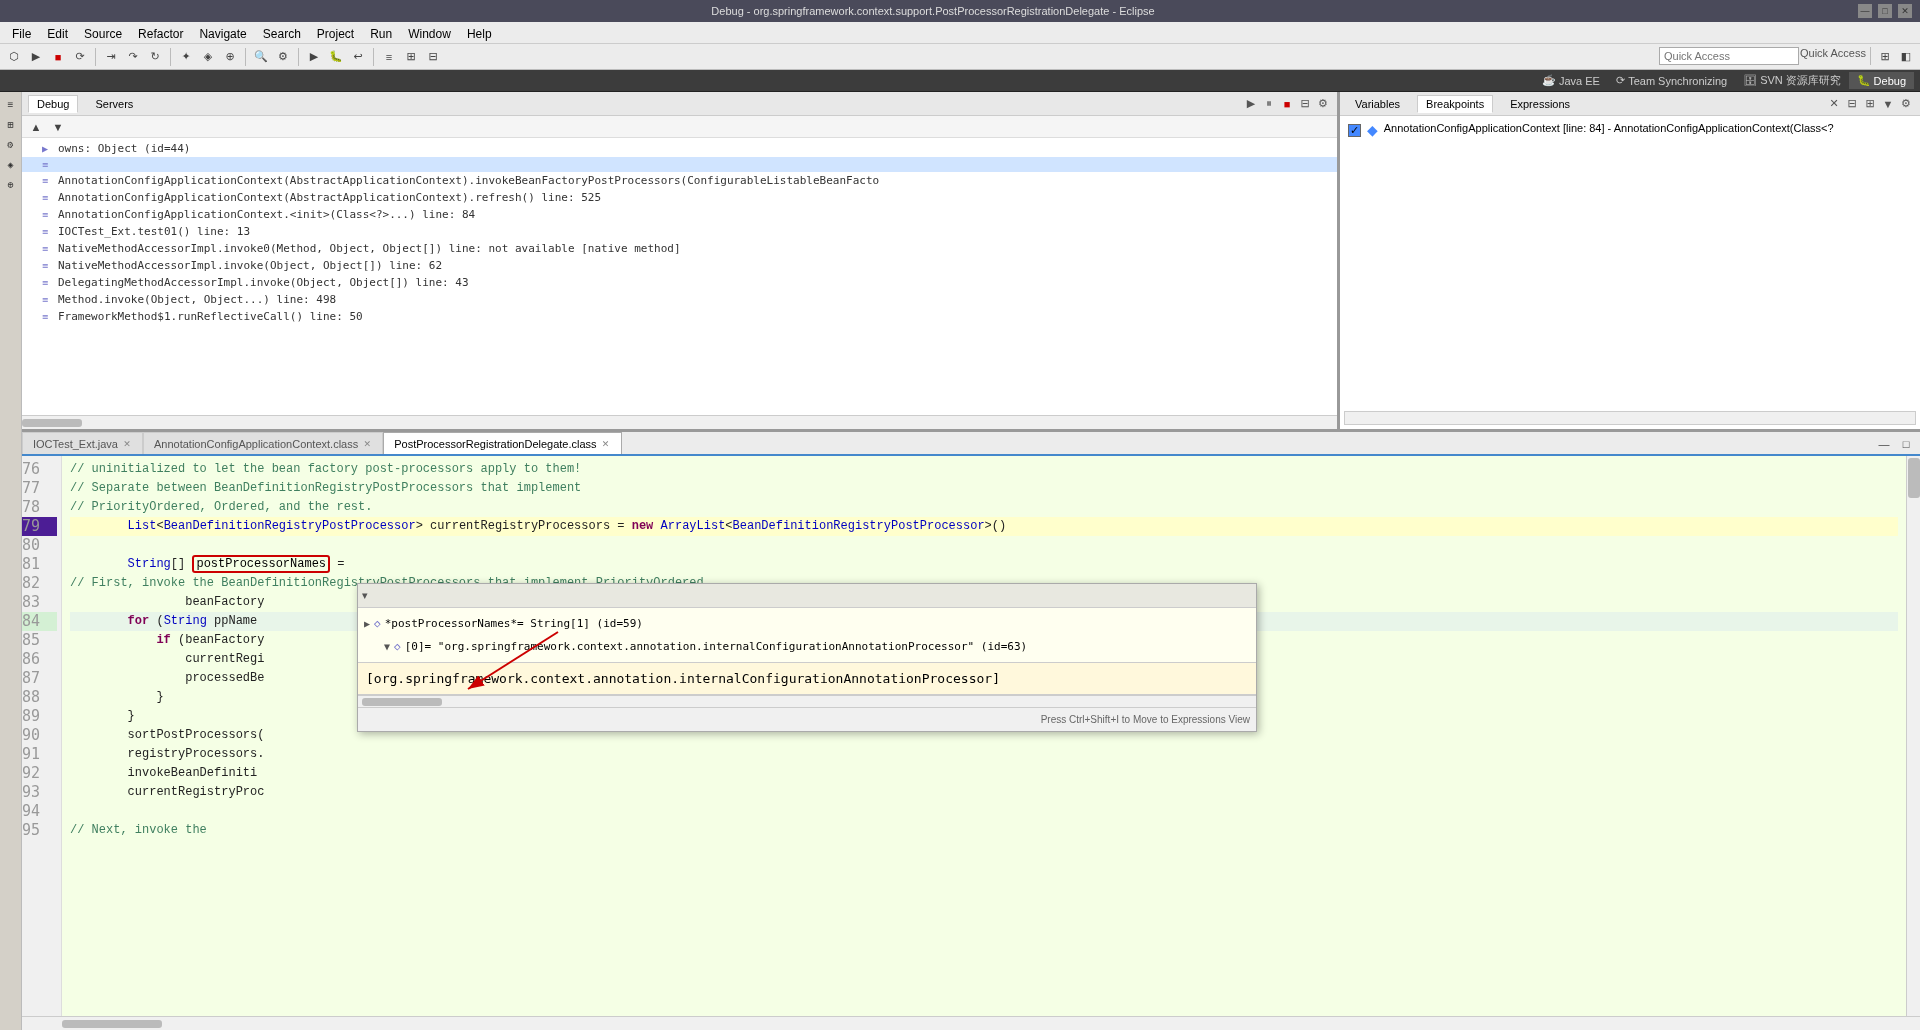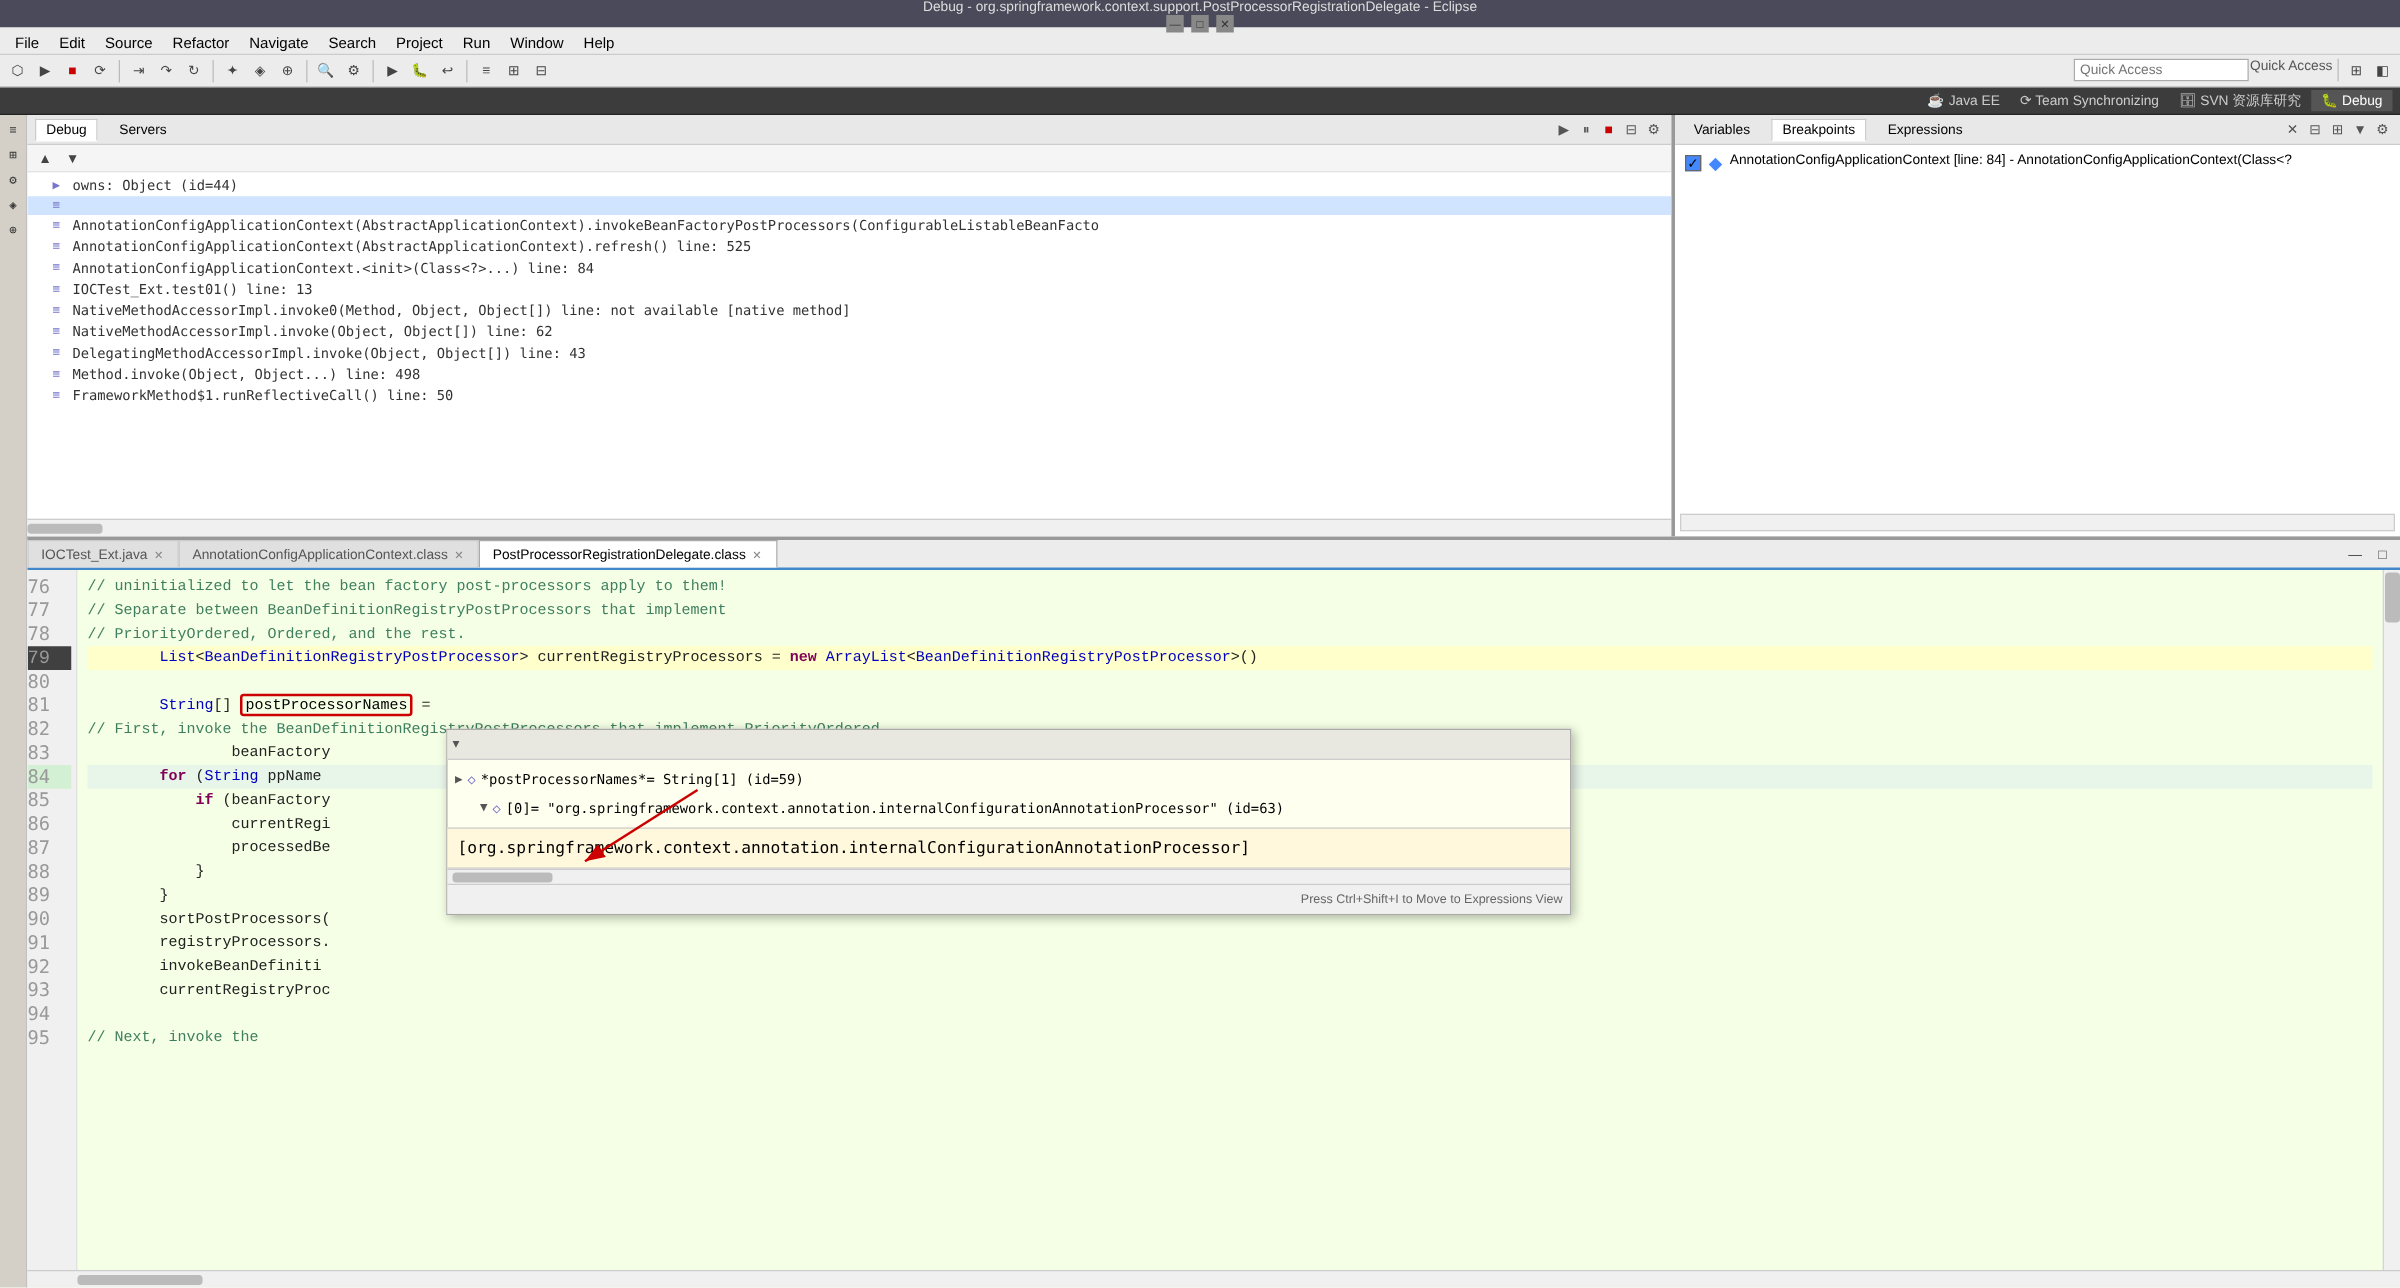--- a/index.html
+++ b/index.html
@@ -15,21 +15,20 @@
     
     #title-bar {
       background: #4a4a5a;
       color: #ddd;
       height: 22px;
       display: flex;
       align-items: center;
       padding: 0 8px;
       justify-content: space-between;
       font-size: 11px;
-      flex-direction: column;
     }
     #title-bar .window-controls { display: flex; gap: 6px; }
     #title-bar .win-btn {
       width: 14px; height: 14px;
       background: #888; border: none; cursor: pointer;
       font-size: 9px; color: #333; display: flex; align-items: center; justify-content: center;
     }
 
     
     #menu-bar {
@@ -638,21 +637,21 @@
           <button class="tb-btn">—</button>
           <button class="tb-btn">□</button>
         </div>
       </div>
 
       <div id="editor-content">
         <div id="line-numbers">
           <div>76</div>
           <div>77</div>
           <div>78</div>
-          <div style="background:#404040;font-family:Liberation Mono, monospace;">79</div>
+          <div style="background:#4c1d95;">79</div>
           <div>80</div>
           <div>81</div>
           <div>82</div>
           <div>83</div>
           <div style="background:#d4f0d4;">84</div>
           <div>85</div>
           <div>86</div>
           <div>87</div>
           <div>88</div>
           <div>89</div>

